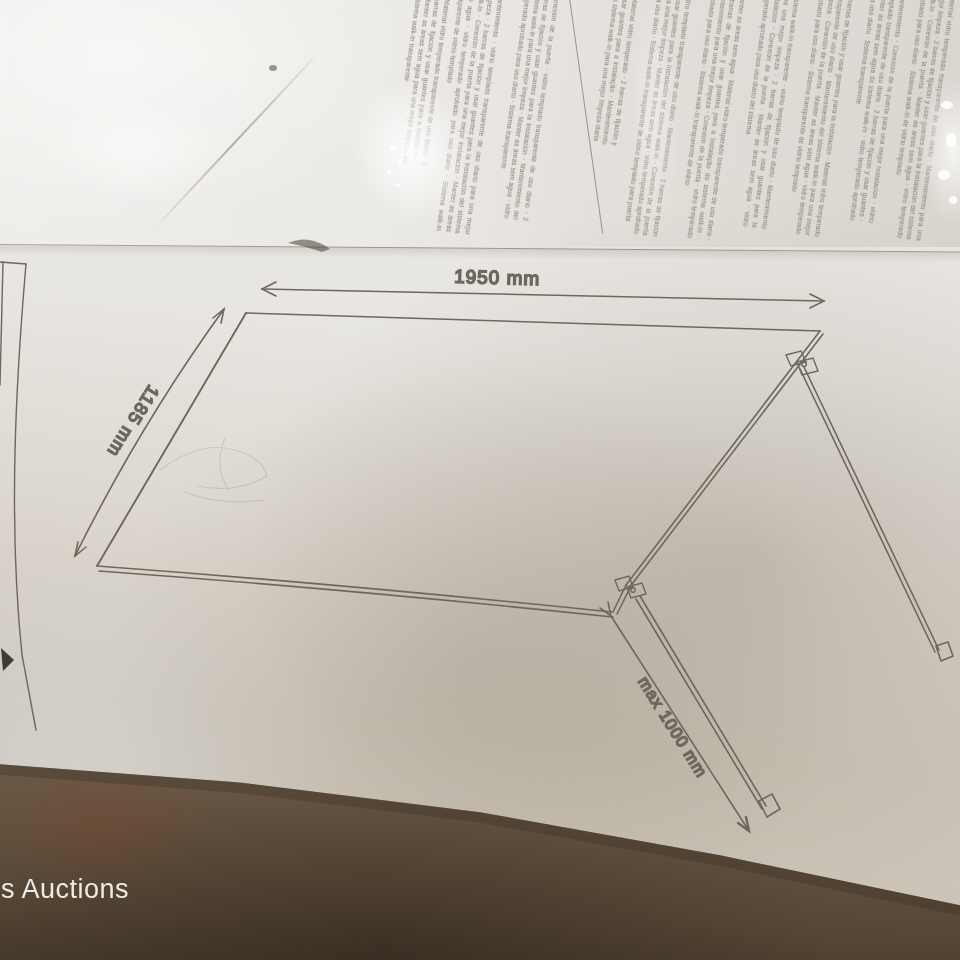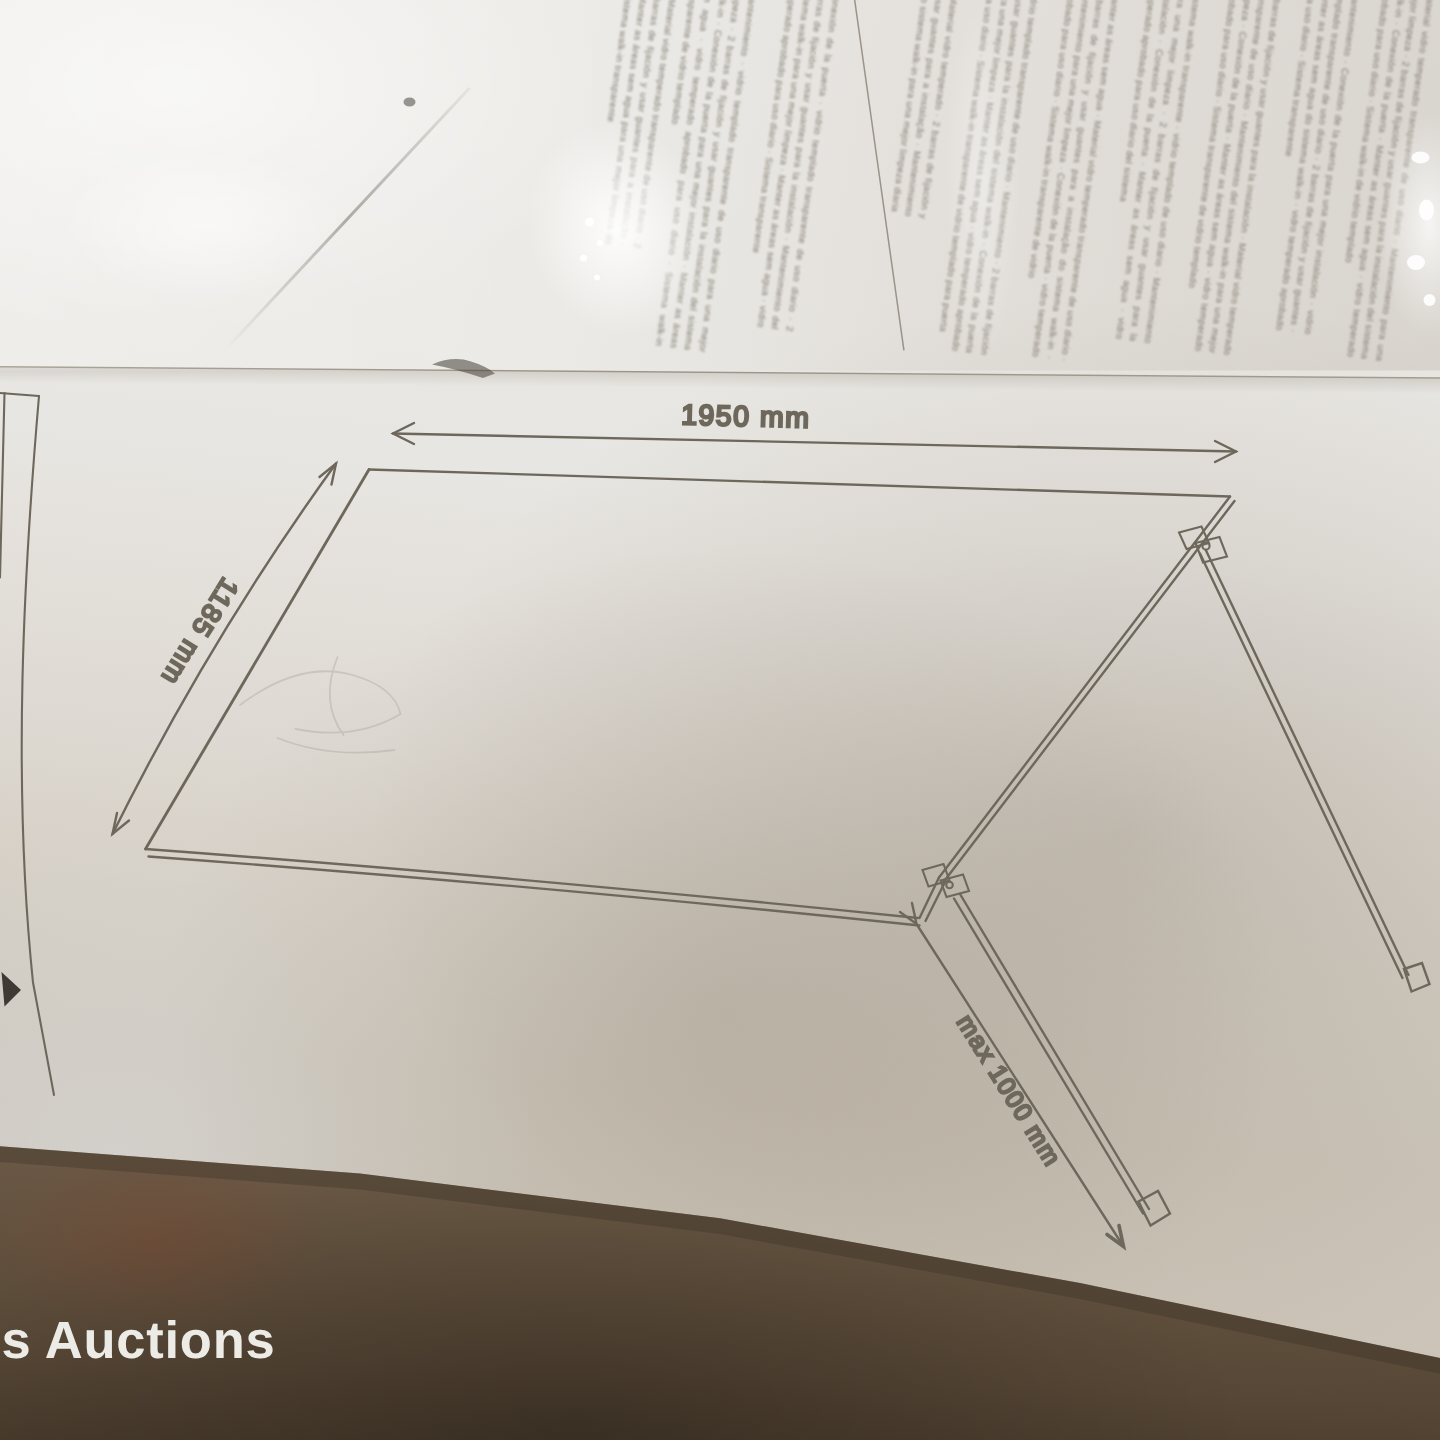--- a/index.html
+++ b/index.html
@@ -61,21 +61,21 @@
       radial-gradient(600px 240px at 40% 99%, rgba(0,0,0,.25), rgba(0,0,0,0) 75%),
       linear-gradient(182deg,#6e5c49 78%,#63523f 86%,#574736 94%,#483b2c 100%);
   }
   .tabledge{
     position:absolute;inset:0;
     clip-path:polygon(0 79.6%,25% 81.5%,50% 84.6%,75% 89.1%,100% 94.3%,100% 95.4%,75% 90.2%,50% 85.7%,25% 82.6%,0 80.7%);
     background:rgba(58,48,38,.35);
   }
   .watermark{
     position:absolute;left:1px;top:874px;
-    font-size:35px;font-weight:bold;color:rgba(246,244,240,.95);
+    font-size:27px;font-weight:normal;color:rgba(246,244,240,.95);
     letter-spacing:.5px;
     text-align:center;
   }
   svg{position:absolute;inset:0;}
   svg text{font-family:"Liberation Sans",sans-serif;fill:#676156;letter-spacing:1px;}
 </style>
 </head>
 <body>
 
 <div id="stage">

